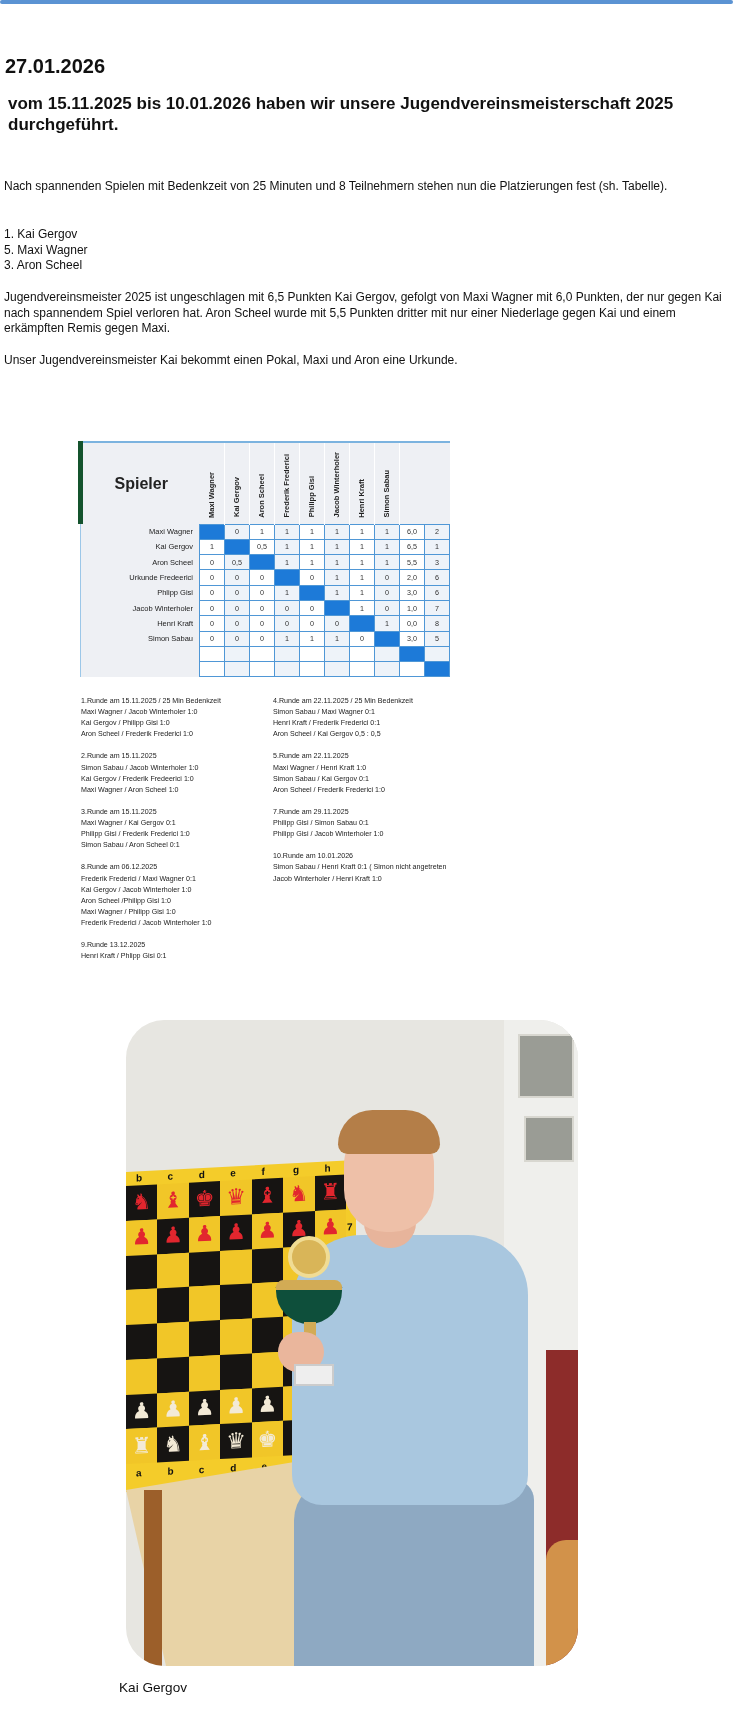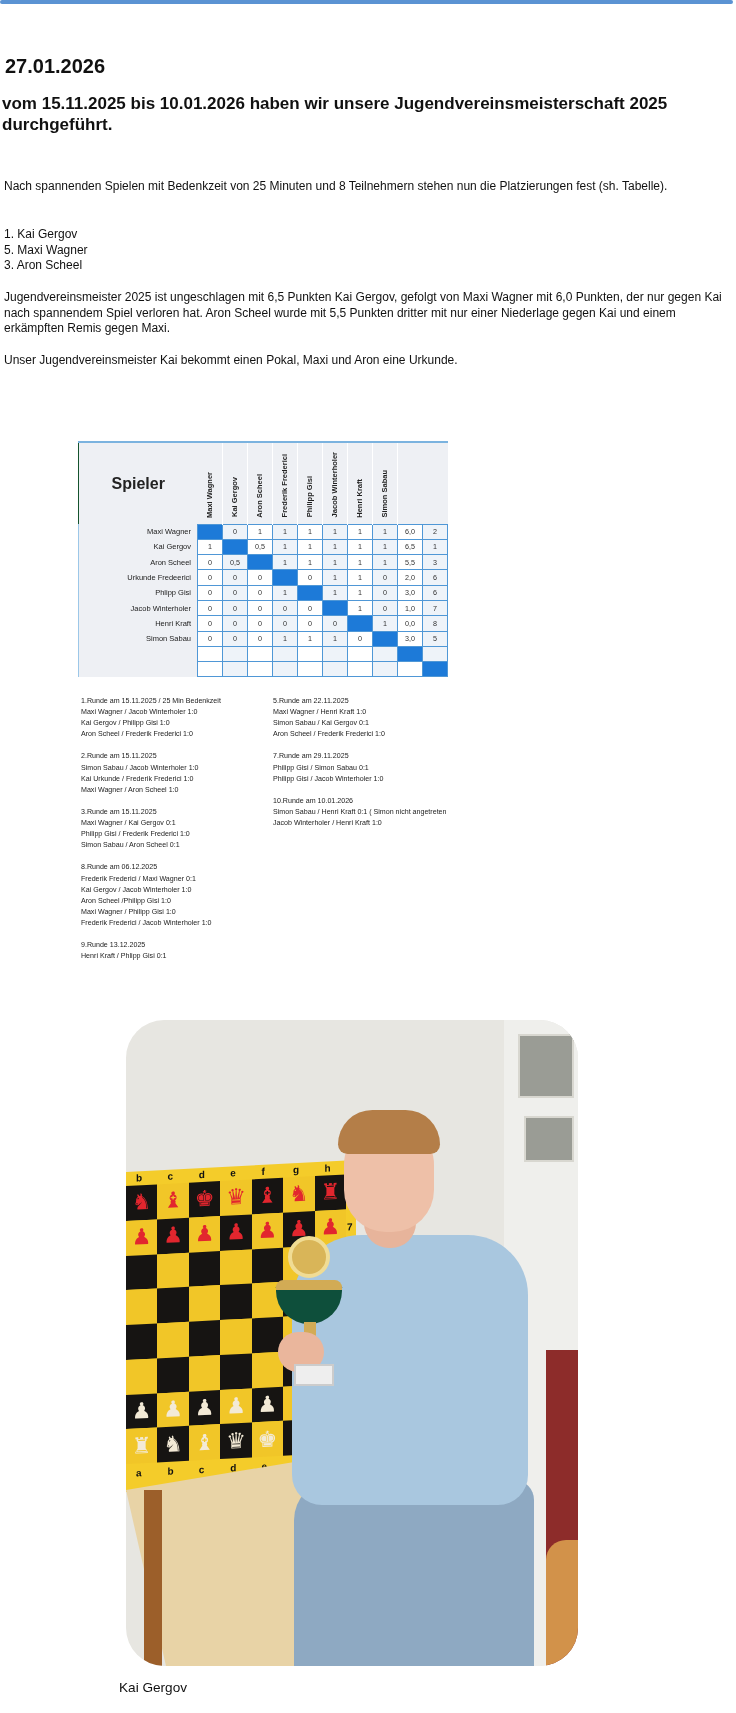--- a/index.html
+++ b/index.html
@@ -2,33 +2,33 @@
 <html><head>
 <meta charset="utf-8">
 <style>
   * { box-sizing: border-box; margin: 0; padding: 0; }
   html, body { width: 736px; background: #ffffff; }
   body { position: relative; height: 1713px; font-family: "Liberation Sans", sans-serif; color: #111; overflow: hidden; }
 
   .topbar { position: absolute; left: 0; top: 0; width: 733px; height: 4px; background: #5b93d3; border-radius: 2px; }
 
   .date-title { position: absolute; left: 5px; top: 52px; font-size: 20px; font-weight: bold; line-height: 28px; }
-  .subtitle { position: absolute; left: 2px; top: 93px; width: 720px; font-size: 17px; font-weight: bold; line-height: 21px; }
+  .subtitle { position: absolute; left: 8px; top: 93px; width: 720px; font-size: 17px; font-weight: bold; line-height: 21px; }
 
   .body-text { position: absolute; left: 4px; font-size: 12px; line-height: 15.7px; width: 728px; }
   .p1 { top: 179px; }
   .ranking { top: 227px; }
   .p2 { top: 290px; }
   .p3 { top: 353px; }
 
   
   .table-wrap { position: absolute; left: 78px; top: 441px; width: 372px; height: 230px; background: #fff; }
   .xt { border-collapse: collapse; font-family: "Liberation Sans", sans-serif; }
   .xt-head-cell { height: 82px; background: #eef0f4; border-top: 2px solid #7bb3df; }
-  .xt-spieler { width: 119px; font-size: 16px; font-weight: bold; text-align: center; vertical-align: middle; color: #222; border-left: 1px solid #14532d; }
+  .xt-spieler { width: 119px; font-size: 16px; font-weight: bold; text-align: center; vertical-align: middle; color: #222; border-left: 5px solid #14532d; }
   .xt-colname { width: 25px; vertical-align: bottom; padding-bottom: 2px; border-right: 1px solid #fff; }
   .xt-colname span { display: inline-block; writing-mode: vertical-rl; transform: rotate(180deg); font-size: 7.5px; color: #222; white-space: nowrap; line-height: 10px; }
   .xt-blank-head { width: 25px; }
   .xt-name { width: 119px; height: 15.3px; text-align: right; font-size: 7.5px; padding-right: 6px; color: #222; background: #eef0f4; border-left: 1px solid #9cc7e8; }
   .xt-cell { width: 25px; height: 15.3px; border: 1px solid #4f97d6; text-align: center; font-size: 7.2px; color: #333; background: #fff; }
   .xt-cell.alt { background: #eef3f9; }
   .xt-cell.diag { background: #1d7ad8; }
 
   
   .rounds { position: absolute; top: 696px; font-size: 7.1px; line-height: 11.1px; color: #222; }
@@ -237,21 +237,21 @@
 <div class="rounds rounds-left" id="rounds-left">
     <div class="round-block">
       <div>1.Runde am 15.11.2025 / 25 Min Bedenkzeit</div>
       <div>Maxi Wagner / Jacob Winterholer 1:0</div>
       <div>Kai Gergov / Philipp Gisi 1:0</div>
       <div>Aron Scheel / Frederik Frederici 1:0</div>
     </div>
     <div class="round-block">
       <div>2.Runde am 15.11.2025</div>
       <div>Simon Sabau / Jacob Winterholer 1:0</div>
-      <div>Kai Urkunde / Frederik Frederici 1:0</div>
+      <div>Kai Gergov / Frederik Fredeerici 1:0</div>
       <div>Maxi Wagner / Aron Scheel 1:0</div>
     </div>
     <div class="round-block">
       <div>3.Runde am 15.11.2025</div>
       <div>Maxi Wagner / Kai Gergov 0:1</div>
       <div>Philipp Gisi / Frederik Frederici 1:0</div>
       <div>Simon Sabau / Aron Scheel 0:1</div>
     </div>
     <div class="round-block">
       <div>8.Runde am 06.12.2025</div>
@@ -260,20 +260,26 @@
       <div>Aron Scheel /Philipp Gisi 1:0</div>
       <div>Maxi Wagner / Philipp Gisi 1:0</div>
       <div>Frederik Frederici / Jacob Winterholer 1:0</div>
     </div>
     <div class="round-block">
       <div>9.Runde 13.12.2025</div>
       <div>Henri Kraft / Phlipp Gisi 0:1</div>
     </div>
   </div>
 <div class="rounds rounds-right" id="rounds-right">
+    <div class="round-block">
+      <div>4.Runde am 22.11.2025 / 25 Min Bedenkzeit</div>
+      <div>Simon Sabau / Maxi Wagner 0:1</div>
+      <div>Henri Kraft / Frederik Frederici 0:1</div>
+      <div>Aron Scheel / Kai Gergov 0,5 : 0,5</div>
+    </div>
     <div class="round-block">
       <div>5.Runde am 22.11.2025</div>
       <div>Maxi Wagner / Henri Kraft 1:0</div>
       <div>Simon Sabau / Kai Gergov 0:1</div>
       <div>Aron Scheel / Frederik Frederici 1:0</div>
     </div>
     <div class="round-block">
       <div>7.Runde am 29.11.2025</div>
       <div>Philipp Gisi / Simon Sabau 0:1</div>
       <div>Philipp Gisi / Jacob Winterholer 1:0</div>

